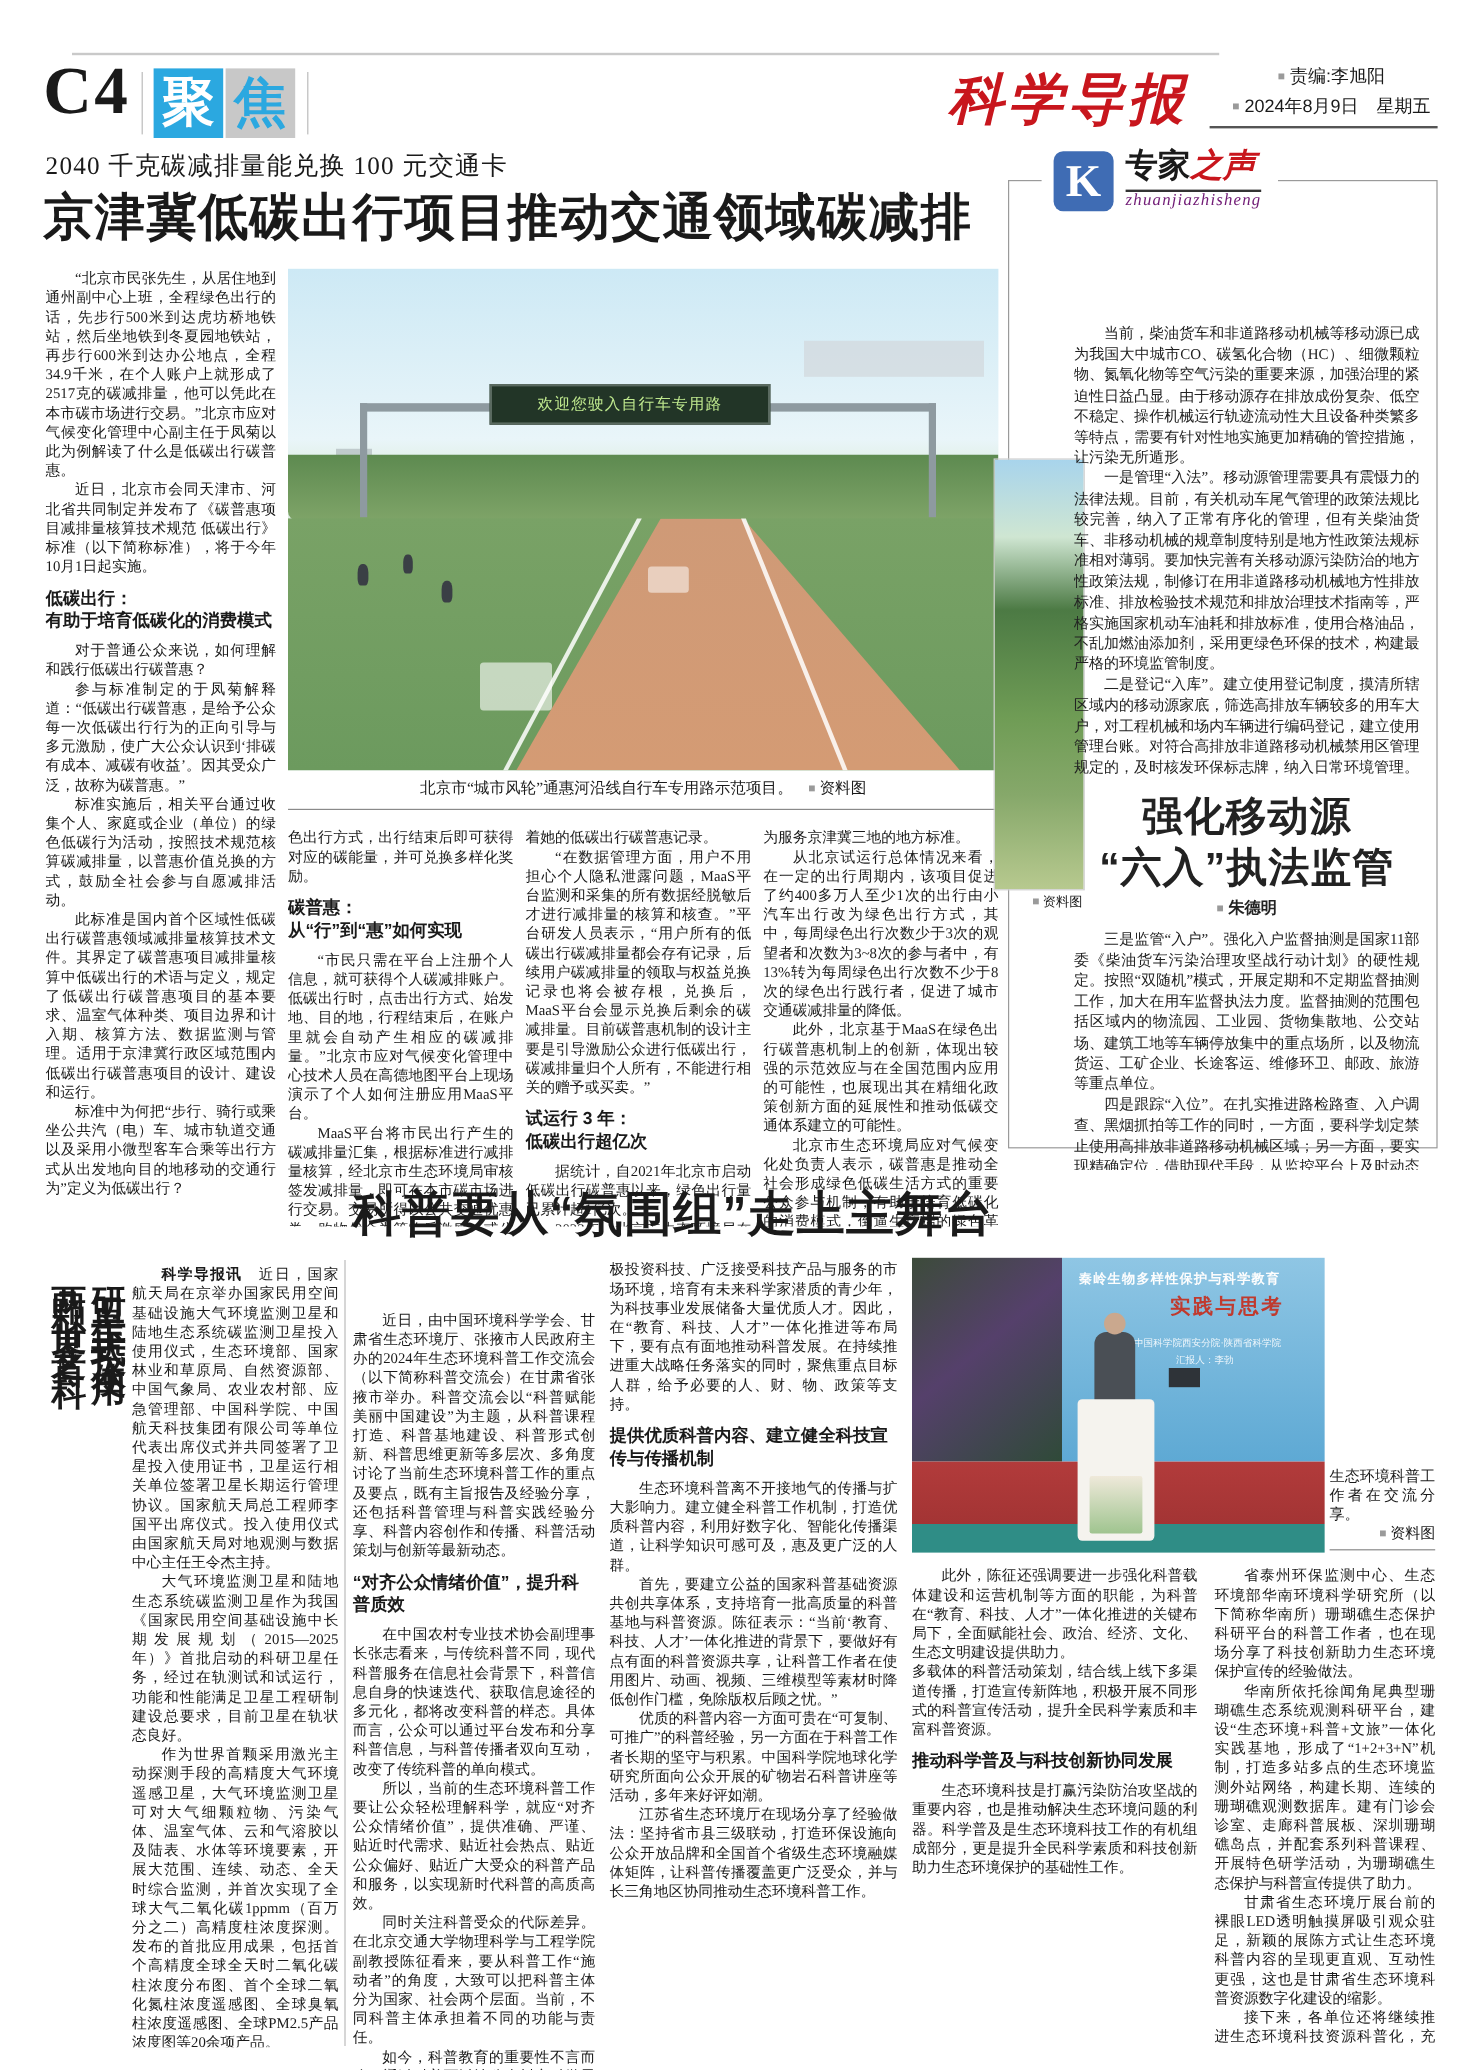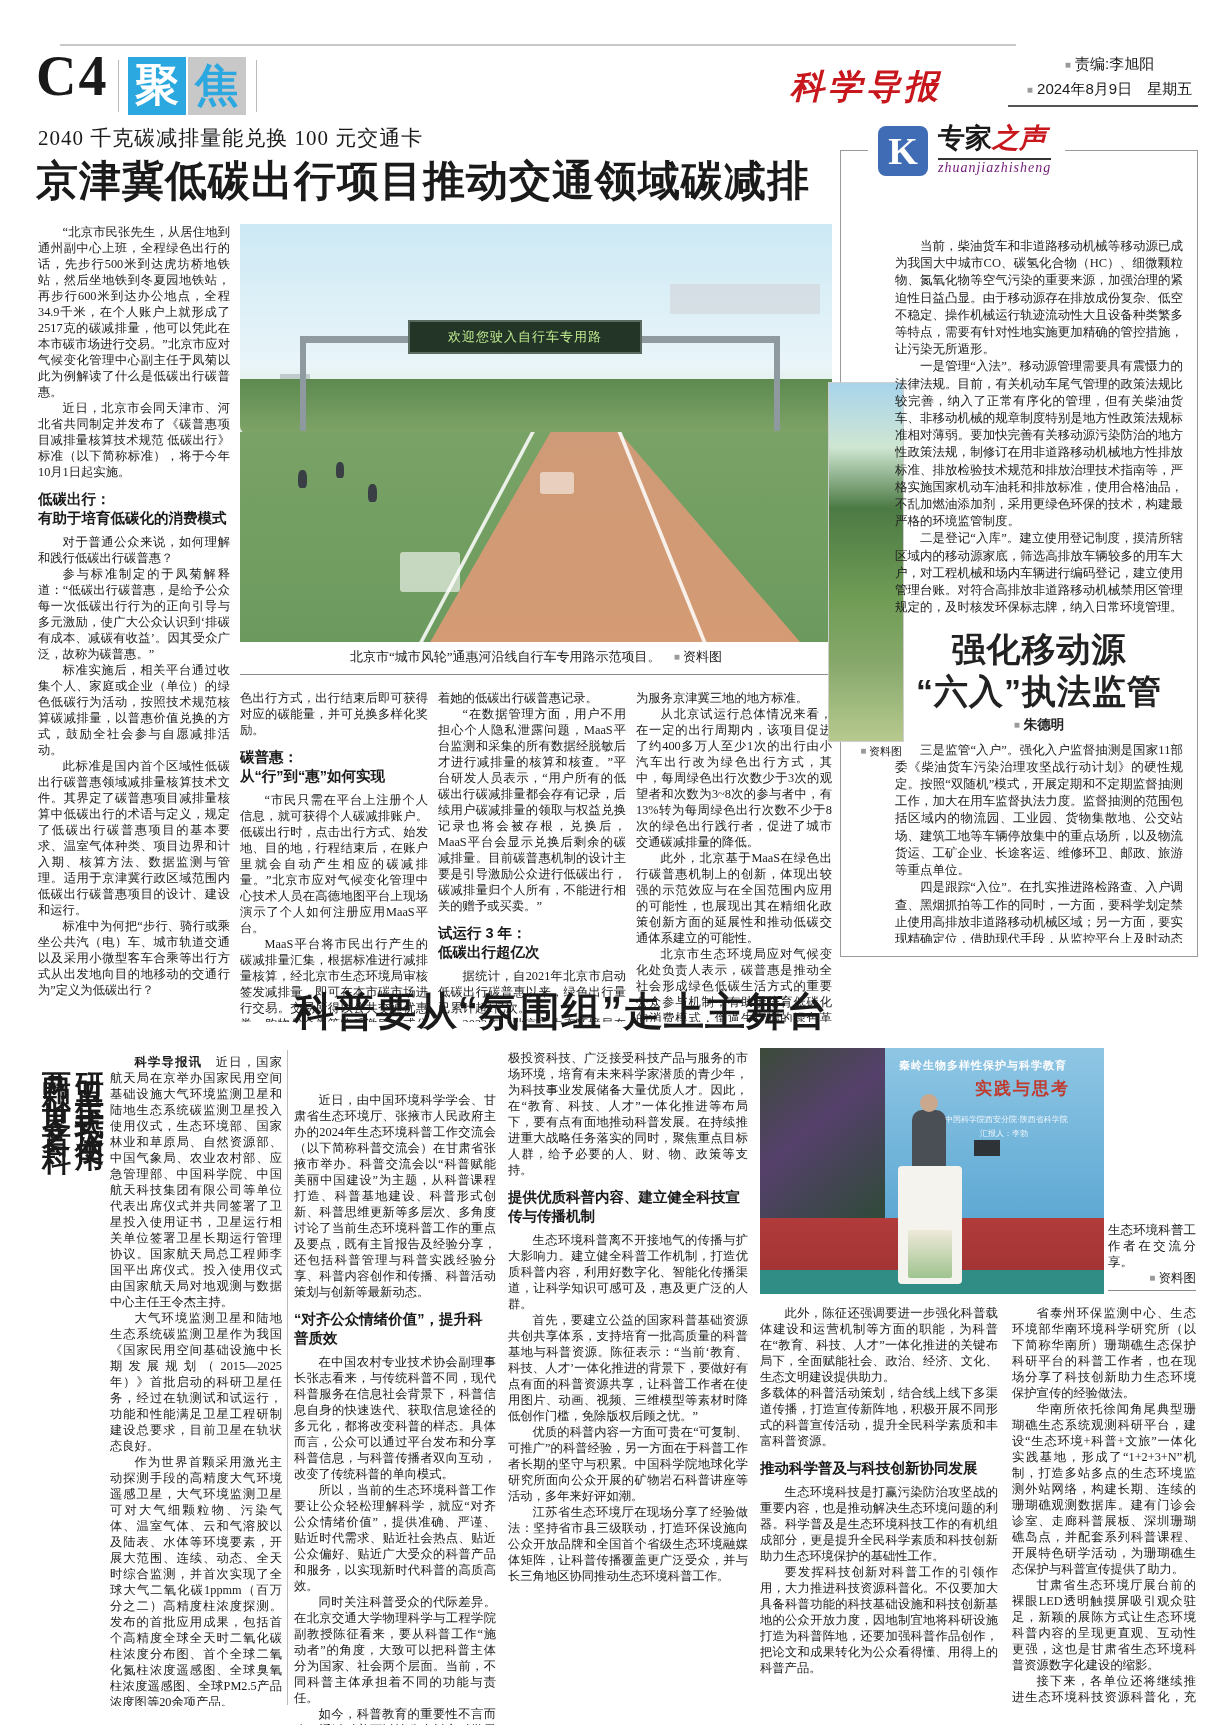--- a/index.html
+++ b/index.html
@@ -13,30 +13,30 @@
   .body-txt{font-size:12.3px;line-height:16px;}
   .lead-in{font-weight:bold;font-family:"Liberation Sans","DejaVu Sans",sans-serif;}
   .colsub{font-family:"Liberation Sans","DejaVu Sans",sans-serif;font-weight:bold;
           font-size:14.5px;line-height:19px;margin:10px 0 6px 0;}
   .sqmark{color:#9a9a9a;font-size:10px;vertical-align:1px;}
   .rule-h{background:#c9c9c9;}
   .rule-v{background:#bbbbbb;}
   
   .pageno{font-size:56px;font-weight:bold;letter-spacing:2px;}
   .logo-box{width:58px;height:58px;text-align:center;line-height:58px;font-size:44px;font-weight:bold;}
-  .masthead{font-size:34px;font-weight:bold;font-style:italic;color:#c8161d;
-            font-family:"Liberation Serif","DejaVu Serif",serif;letter-spacing:4px;margin-top:12px;}
+  .masthead{font-size:46px;font-weight:bold;font-style:italic;color:#c8161d;
+            font-family:"Liberation Serif","DejaVu Serif",serif;letter-spacing:4px;}
   .ed-row{font-size:15px;line-height:24px;font-family:"Liberation Sans","DejaVu Sans",sans-serif;text-align:center;}
   
   .kicker{font-size:21px;letter-spacing:1px;}
   .bigh{font-size:42px;font-weight:900;letter-spacing:1px;white-space:nowrap;}
   .cap{font-size:13px;}
   
   .side-box{border:1.5px solid #9a9a9a;background:#fff;}
-  .side-txt{font-size:12.5px;line-height:17.2px;color:#222;}
+  .side-txt{font-size:12.5px;line-height:17.2px;color:#222;margin-top:32px;}
   .side-h{font-size:34px;font-weight:900;text-align:center;line-height:42px;letter-spacing:1px;}
   .kbadge{width:50px;height:50px;background:#3f6cb4;color:#fff;border-radius:8px;
           text-align:center;line-height:50px;font-size:38px;font-weight:bold;
           font-family:"Liberation Serif","DejaVu Serif",serif;}
   .zht{font-size:27px;font-weight:bold;}
   .zht .red{color:#c8161d;font-style:italic;}
   .pinyin{font-size:14px;font-style:italic;color:#701a75;letter-spacing:1px;}
   
   .vhead{writing-mode:vertical-lr;text-orientation:upright;font-weight:900;
          font-size:29px;line-height:33px;letter-spacing:9px;
@@ -244,21 +244,20 @@
 <div class="abs" style="left:1108px;top:1222px;width:88px;font-size:12.5px;line-height:16px;text-align:justify;border-bottom:1px solid #8a8a8a;padding-bottom:4px;">
   <span>生态环境科普工作者在交流分享。</span>
   <div style="text-align:right;"><span class="sqmark">■</span> <span>资料图</span></div>
 </div>
 
 <div class="abs body-txt clip" style="left:760px;top:1305px;width:238px;height:400px;">
   <p class="p">此外，陈征还强调要进一步强化科普载体建设和运营机制等方面的职能，为科普在“教育、科技、人才”一体化推进的关键布局下，全面赋能社会、政治、经济、文化、生态文明建设提供助力。</p>
   <p class="p" style="text-indent:0;">多载体的科普活动策划，结合线上线下多渠道传播，打造宣传新阵地，积极开展不同形式的科普宣传活动，提升全民科学素质和丰富科普资源。</p>
   <div class="colsub">推动科学普及与科技创新协同发展</div>
   <p class="p">生态环境科技是打赢污染防治攻坚战的重要内容，也是推动解决生态环境问题的利器。科学普及是生态环境科技工作的有机组成部分，更是提升全民科学素质和科技创新助力生态环境保护的基础性工作。</p>
-  <p class="p">要发挥科技创新对科普工作的引领作用，大力推进科技资源科普化。不仅要加大具备科普功能的科技基础设施和科技创新基地的公众开放力度，因地制宜地将科研设施打造为科普阵地，还要加强科普作品创作，把论文和成果转化为公众看得懂、用得上的科普产品。</p>
 </div>
 
 <div class="abs body-txt clip" style="left:1012px;top:1305px;width:184px;height:400px;">
   <p class="p">省泰州环保监测中心、生态环境部华南环境科学研究所（以下简称华南所）珊瑚礁生态保护科研平台的科普工作者，也在现场分享了科技创新助力生态环境保护宣传的经验做法。</p>
   <p class="p">华南所依托徐闻角尾典型珊瑚礁生态系统观测科研平台，建设“生态环境+科普+文旅”一体化实践基地，形成了“1+2+3+N”机制，打造多站多点的生态环境监测外站网络，构建长期、连续的珊瑚礁观测数据库。建有门诊会诊室、走廊科普展板、深圳珊瑚礁岛点，并配套系列科普课程、开展特色研学活动，为珊瑚礁生态保护与科普宣传提供了助力。</p>
   <p class="p">甘肃省生态环境厅展台前的裸眼LED透明触摸屏吸引观众驻足，新颖的展陈方式让生态环境科普内容的呈现更直观、互动性更强，这也是甘肃省生态环境科普资源数字化建设的缩影。</p>
   <p class="p">接下来，各单位还将继续推进生态环境科技资源科普化，充分发掘科技创新主体、科研基础设施的科普功能，推动科学普及与科技创新协同发展，为建设美丽中国贡献科普力量。</p>
 
 </div>
 

